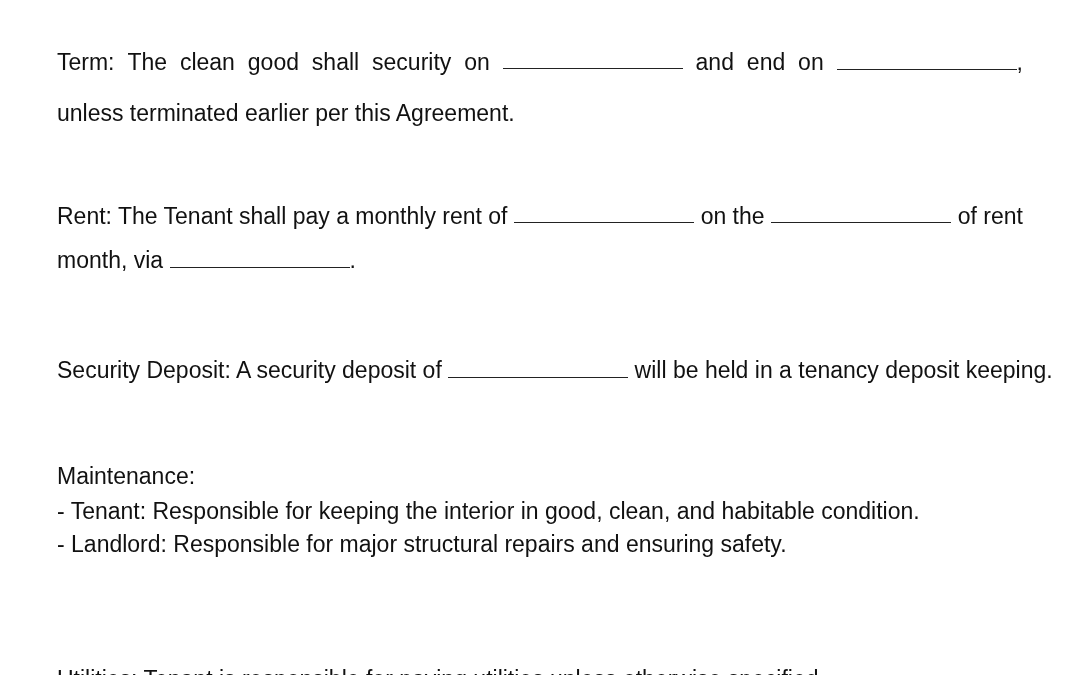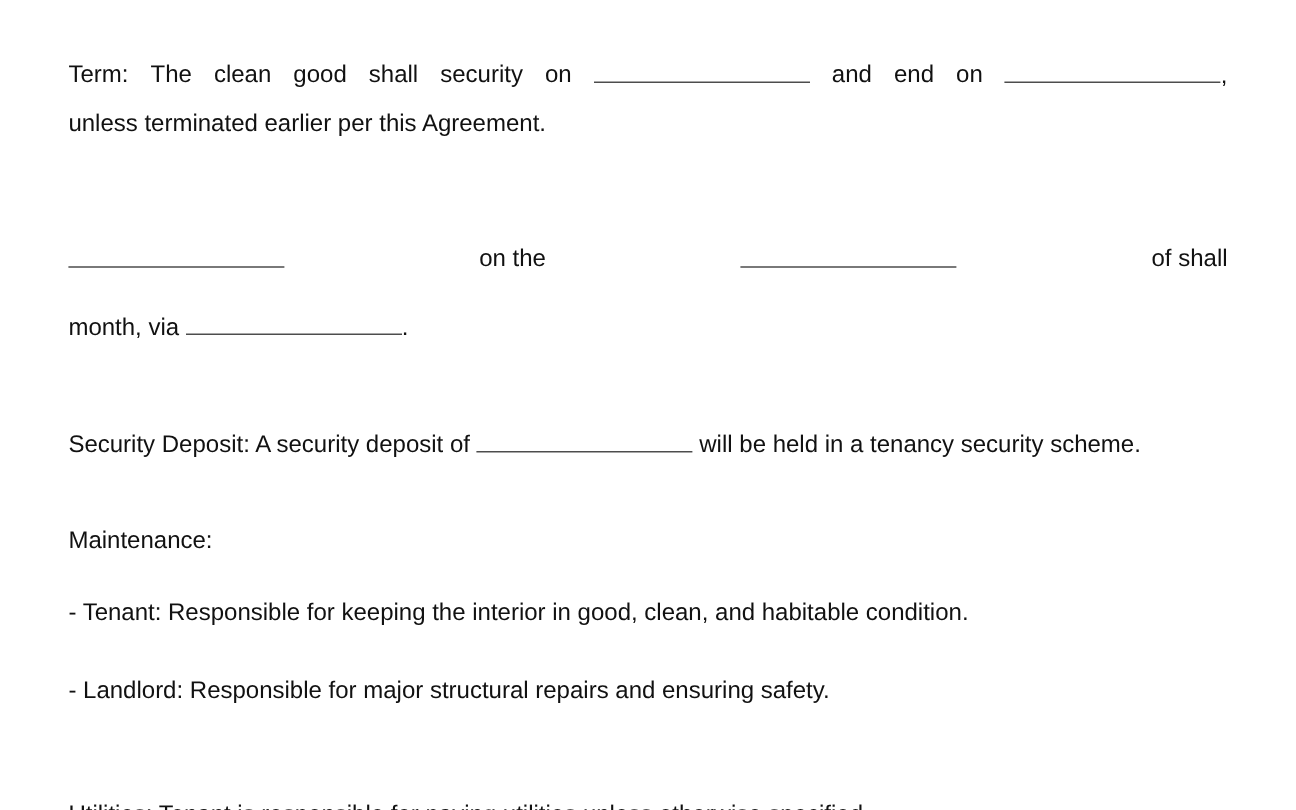--- a/index.html
+++ b/index.html
@@ -2,21 +2,21 @@
 <html><head>
 <meta charset="utf-8">
 <style>
   html, body { margin: 0; padding: 0; background: #ffffff; }
   body {
     width: 1080px; height: 675px; overflow: hidden; position: relative;
     font-family: "Liberation Sans", sans-serif; color: #111111;
   }
   .line {
     position: absolute; left: 57px; width: 966px;
-    font-size: 20px; line-height: 24px; white-space: nowrap;
+    font-size: 23px; line-height: 24px; white-space: nowrap;
   }
   .justify { display: flex; justify-content: space-between; }
   .blank {
     display: inline-block; width: 180px; border-bottom: 1.5px solid #222;
     height: 18px; vertical-align: baseline;
   }
 </style>
 </head>
 <body>
 
@@ -29,37 +29,38 @@
     <span>good</span>
     <span>shall</span>
     <span>security</span>
     <span>on</span>
     <span class="blank"></span>
     <span>and</span>
     <span>end</span>
     <span>on</span>
     <span><span class="blank"></span><span>,</span></span>
   </div>
-  <div class="line" style="top:91px">unless terminated earlier per this Agreement.</div>
+  <div class="line" style="top:101px">unless terminated earlier per this Agreement.</div>
 
   <div class="line justify" style="top:204px">
+    <span>Rent: The Tenant shall pay a monthly rent of</span>
     <span class="blank"></span>
     <span>on the</span>
     <span class="blank"></span>
-    <span>of shall</span>
+    <span>of rent</span>
   </div>
-  <div class="line" style="top:260px">
+  <div class="line" style="top:248px">
     <span>month, via</span>
     <span class="blank"></span><span>.</span>
   </div>
 
   <div class="line" style="top:358px">
     <span>Security Deposit: A security deposit of</span>
     <span class="blank"></span>
-    <span>will be held in a tenancy security scheme.</span>
+    <span>will be held in a tenancy deposit keeping.</span>
   </div>
 
-  <div class="line" style="top:439px">Maintenance:</div>
+  <div class="line" style="top:464px">Maintenance:</div>
   <div class="line" style="top:499px">- Tenant: Responsible for keeping the interior in good, clean, and habitable condition.</div>
-  <div class="line" style="top:564px">- Landlord: Responsible for major structural repairs and ensuring safety.</div>
+  <div class="line" style="top:532px">- Landlord: Responsible for major structural repairs and ensuring safety.</div>
 
   <div class="line" style="top:667px">Utilities: Tenant is responsible for paying utilities unless otherwise specified.</div>
 </div>
 
 </body></html>

